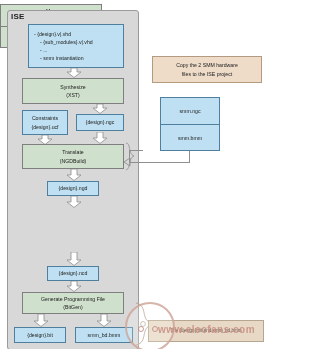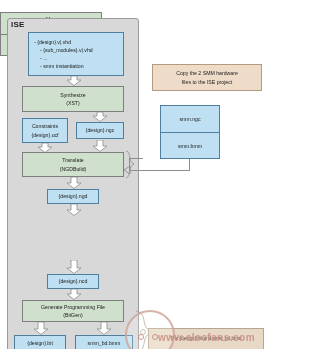--- a/index.html
+++ b/index.html
@@ -3,21 +3,21 @@
 <meta charset="utf-8">
 <style>
   html,body{margin:0;padding:0;}
   body{
     width:268px;height:349px;
     background:#ffffff;
     font-family:"Liberation Sans",sans-serif;
     overflow:hidden;
     position:relative;
   }
-  #stage{position:absolute;left:0;top:12px;width:268px;height:269px;}
+  #stage{position:absolute;left:0;top:4px;width:268px;height:269px;}
 
   
   .ise-box{
     position:absolute;left:7px;top:6px;width:132px;height:340px;
     background:#d8d8d8;
     border:1px solid #9a9a9a;
     border-radius:3px;
     box-sizing:border-box;
   }
   .ise-label{

